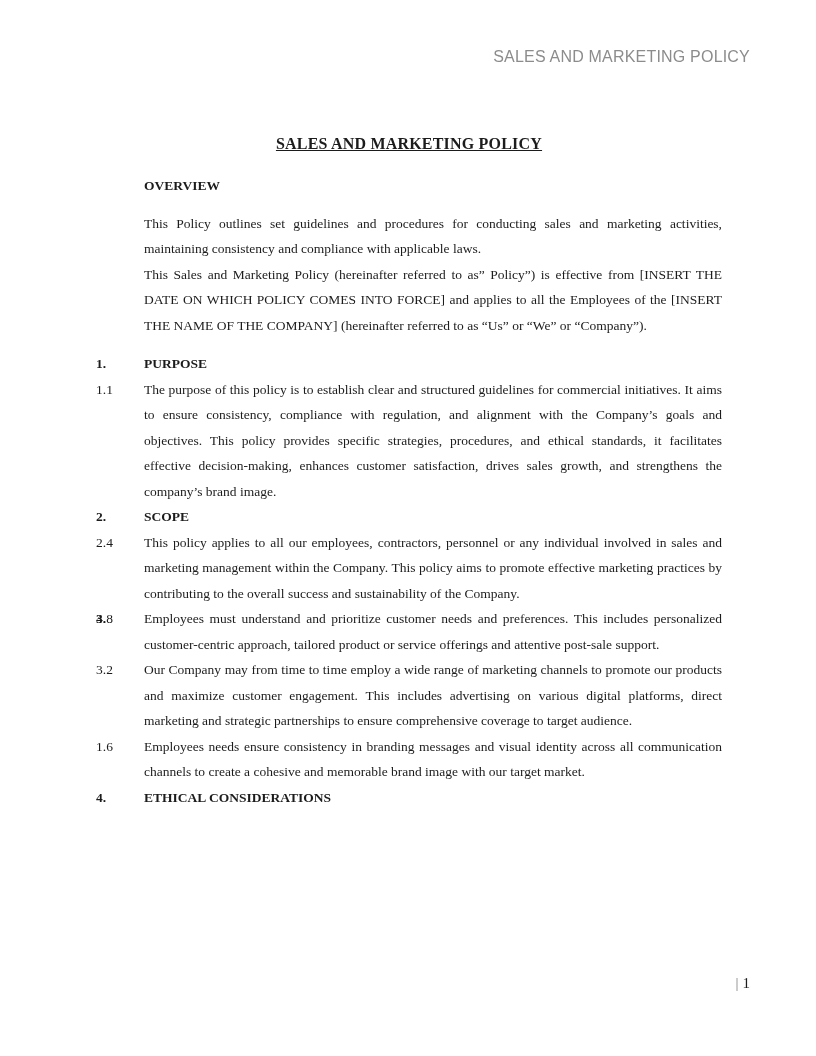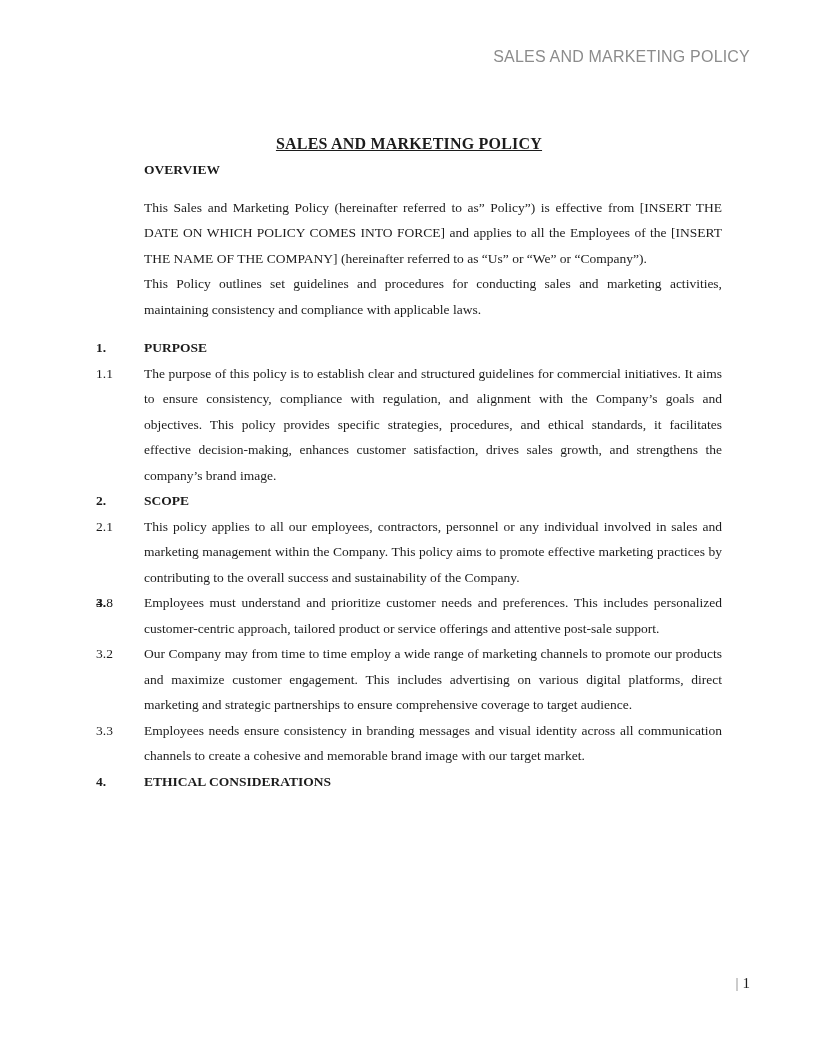--- a/index.html
+++ b/index.html
@@ -39,21 +39,21 @@
     text-align: center;
     font-size: 16px;
     font-weight: bold;
     line-height: 22px;
     letter-spacing: 0.2px;
   }
   .doc-title span {
     text-decoration: underline;
   }
   .overview-heading {
-    margin-top: 2px;
+    margin-top: 18px;
     padding-left: 48px;
     font-size: 13.5px;
     font-weight: bold;
     line-height: 25.5px;
     font-family: Liberation Serif, serif;
   }
   .overview-body {
     margin-top: 12px;
   }
   .para {
@@ -112,55 +112,55 @@
 
   <div class="content">
 
     <div class="doc-title">
       <span>SALES AND MARKETING POLICY</span>
     </div>
 
     <div class="overview-heading">OVERVIEW</div>
 
     <div class="overview-body">
+      <p class="para">This Policy outlines set guidelines and procedures for conducting sales and marketing activities, maintaining consistency and compliance with applicable laws.</p>
       <p class="para">This Sales and Marketing Policy (hereinafter referred to as” Policy”) is effective from [INSERT THE DATE ON WHICH POLICY COMES INTO FORCE] and applies to all the Employees of the [INSERT THE NAME OF THE COMPANY] (hereinafter referred to as “Us” or “We” or “Company”).</p>
-      <p class="para">This Policy outlines set guidelines and procedures for conducting sales and marketing activities, maintaining consistency and compliance with applicable laws.</p>
     </div>
 
     <div class="section-heading sec-purpose">
       <span class="num">1.</span>
       <span>PURPOSE</span>
     </div>
     <div class="clause">
       <span class="num">1.1</span>
       <span>The purpose of this policy is to establish clear and structured guidelines for commercial initiatives. It aims to ensure consistency, compliance with regulation, and alignment with the Company’s goals and objectives. This policy provides specific strategies, procedures, and ethical standards, it facilitates effective decision-making, enhances customer satisfaction, drives sales growth, and strengthens the company’s brand image.</span>
     </div>
 
     <div class="section-heading">
       <span class="num">2.</span>
       <span>SCOPE</span>
     </div>
     <div class="clause">
-      <span class="num">2.1</span>
+      <span class="num">2.4</span>
       <span>This policy applies to all our employees, contractors, personnel or any individual involved in sales and marketing management within the Company. This policy aims to promote effective marketing practices by contributing to the overall success and sustainability of the Company.</span>
     </div>
 
     <div class="section-heading">
       <span class="num">3.</span>
     </div>
     <div class="clause">
       <span class="num">4.8</span>
       <span>Employees must understand and prioritize customer needs and preferences. This includes personalized customer-centric approach, tailored product or service offerings and attentive post-sale support.</span>
     </div>
     <div class="clause">
       <span class="num">3.2</span>
       <span>Our Company may from time to time employ a wide range of marketing channels to promote our products and maximize customer engagement. This includes advertising on various digital platforms, direct marketing and strategic partnerships to ensure comprehensive coverage to target audience.</span>
     </div>
     <div class="clause">
-      <span class="num">3.3</span>
+      <span class="num">1.6</span>
       <span>Employees needs ensure consistency in branding messages and visual identity across all communication channels to create a cohesive and memorable brand image with our target market.</span>
     </div>
 
     <div class="section-heading">
       <span class="num">4.</span>
       <span>ETHICAL CONSIDERATIONS</span>
     </div>
 
   </div>
 

